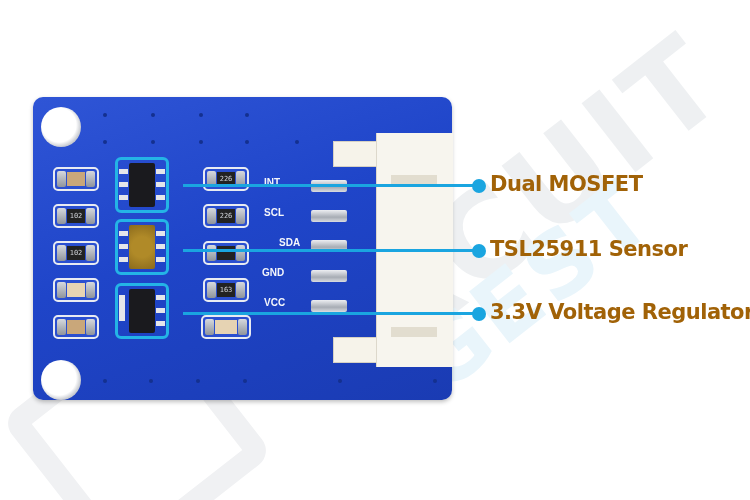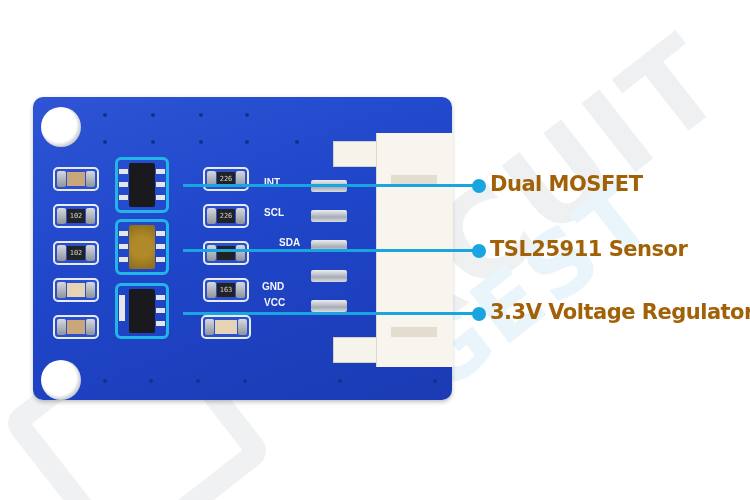--- a/index.html
+++ b/index.html
@@ -188,21 +188,21 @@
 
     <div class="pinpad" style="left:278px;top:83px"></div>
     <div class="pinpad" style="left:278px;top:113px"></div>
     <div class="pinpad" style="left:278px;top:143px"></div>
     <div class="pinpad" style="left:278px;top:173px"></div>
     <div class="pinpad" style="left:278px;top:203px"></div>
 
     <div class="pinlabel" style="left:231px;top:80px">INT</div>
     <div class="pinlabel" style="left:231px;top:110px">SCL</div>
     <div class="pinlabel" style="left:246px;top:140px">SDA</div>
-    <div class="pinlabel" style="left:229px;top:184px">GND</div>
+    <div class="pinlabel" style="left:229px;top:170px">GND</div>
     <div class="pinlabel" style="left:231px;top:200px">VCC</div>
 
     <div class="conn-tab t1"></div>
     <div class="conn-tab t2"></div>
     <div class="conn-body"></div>
     <div class="conn-slot" style="top:78px"></div>
     <div class="conn-slot" style="top:230px"></div>
   </div>
 
   <div class="leader" style="left:183px;top:184px;width:295px"></div>

